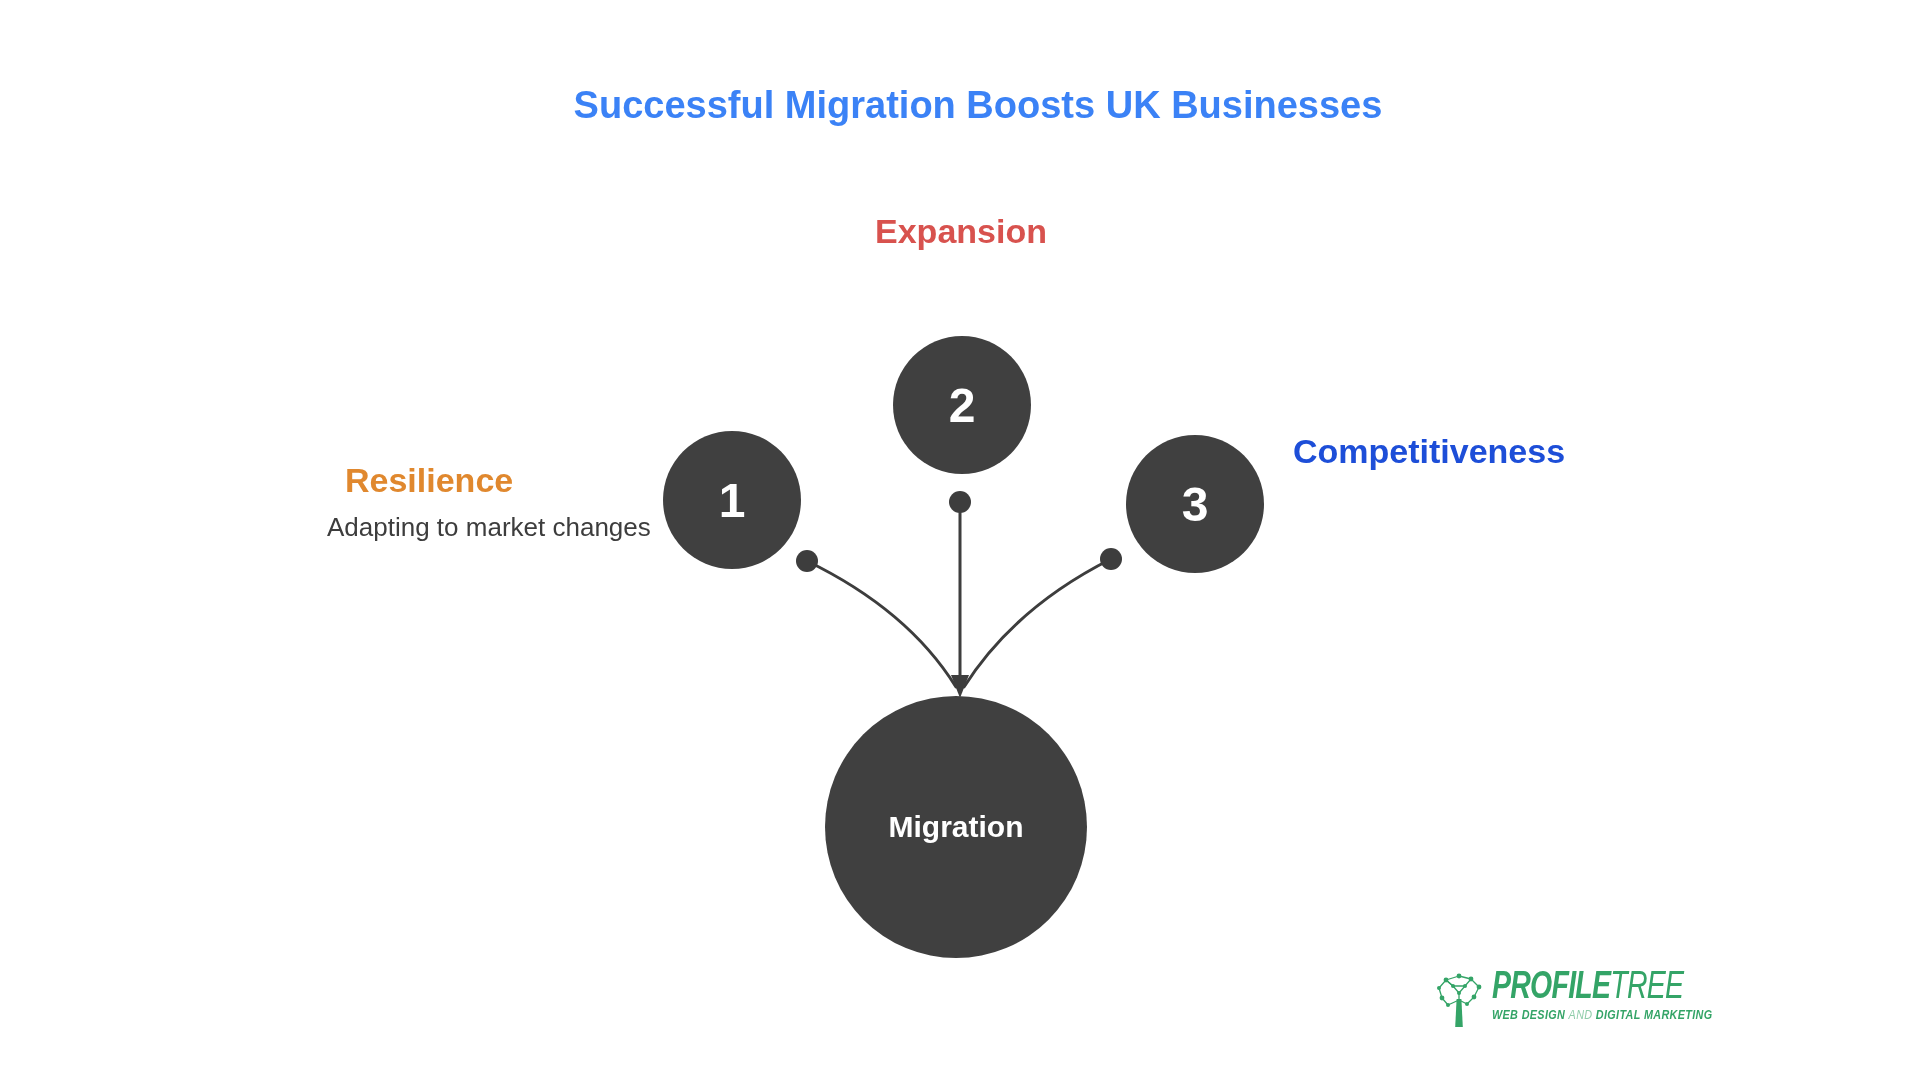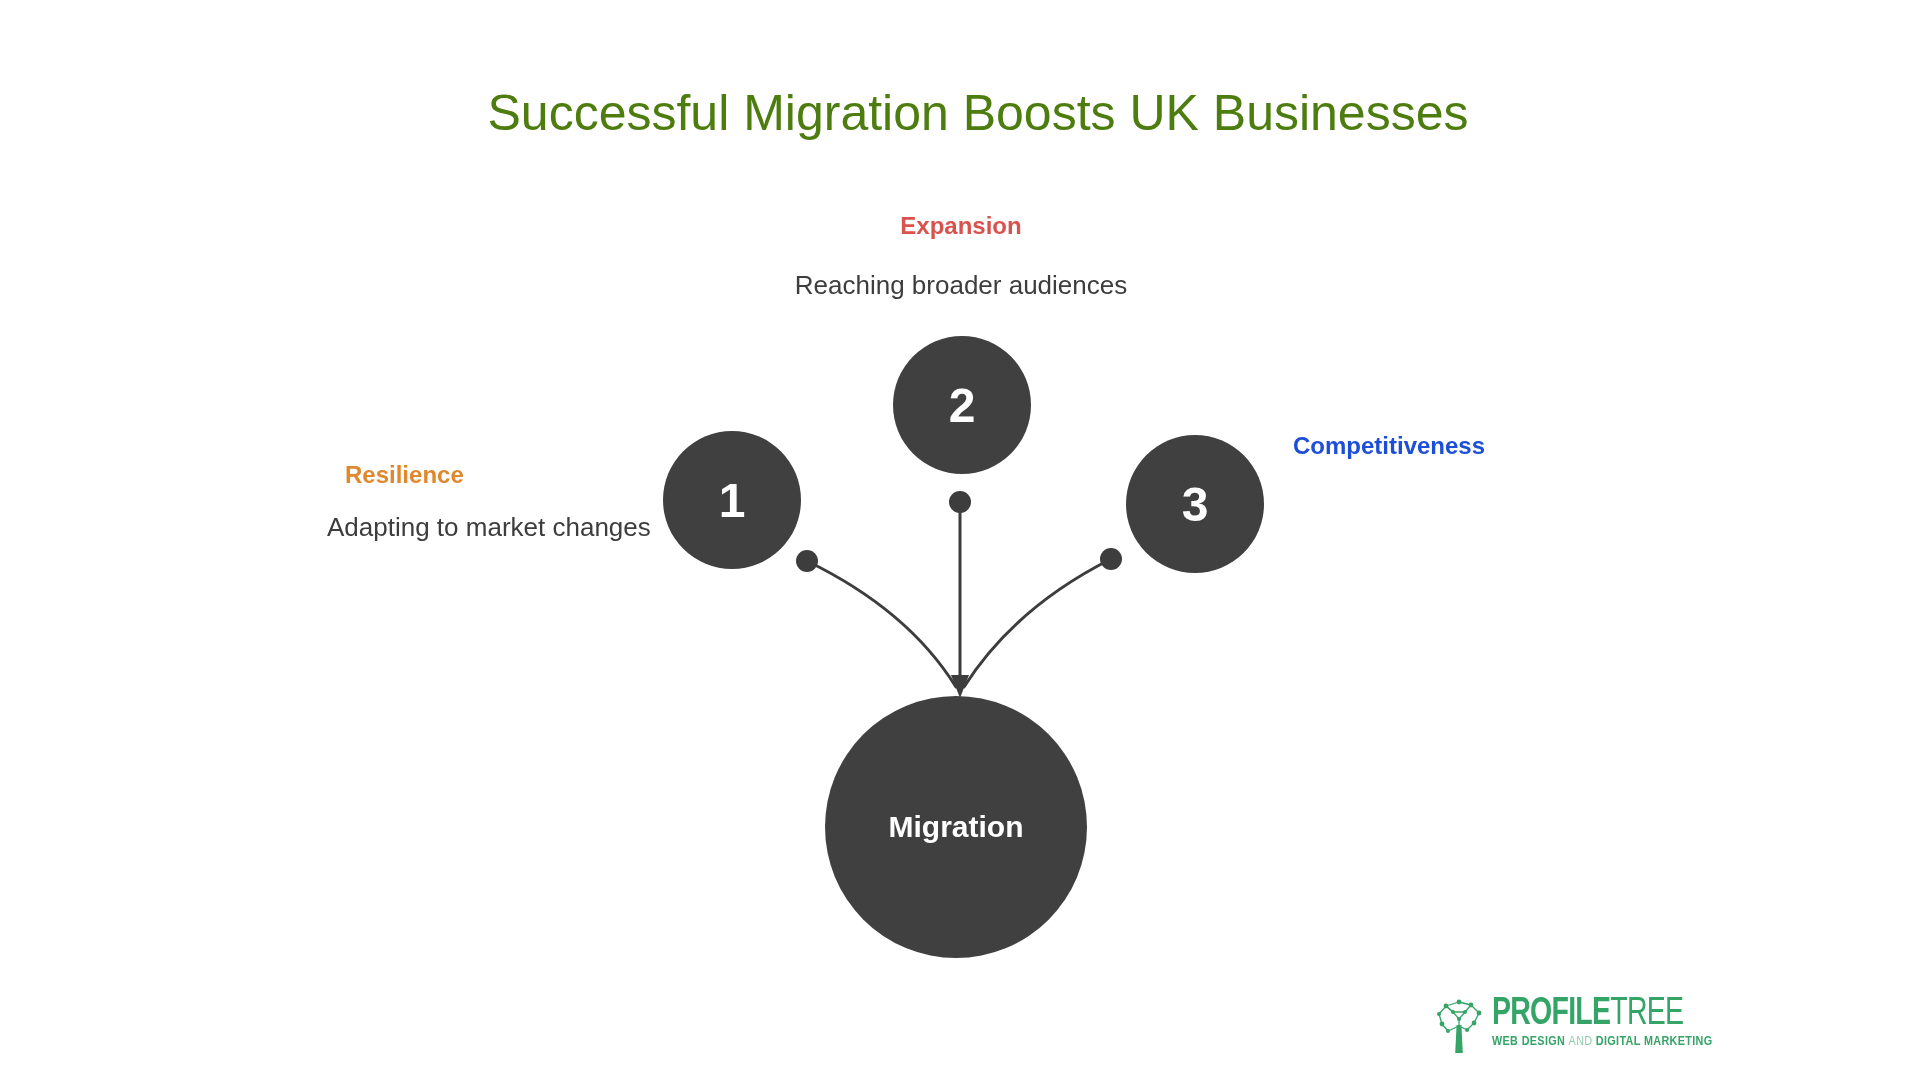--- a/index.html
+++ b/index.html
@@ -2,47 +2,47 @@
 <html><head>
 <meta charset="utf-8">
 <style>
   html,body{margin:0;padding:0;background:#ffffff;}
   .canvas{
     position:relative;width:1920px;height:1080px;background:#ffffff;
     font-family:"Liberation Sans",sans-serif;overflow:hidden;
   }
   .title{
     position:absolute;top:84px;left:978px;transform:translateX(-50%);
-    font-size:50px;font-weight:400;color:#4d7c0f;white-space:nowrap;
+    font-size:38px;font-weight:700;color:#3b82f6;white-space:nowrap;
   }
   .connectors{position:absolute;left:0;top:0;}
   .link{fill:none;stroke:#3d3d3d;stroke-width:3;stroke-linecap:round;}
   .arrowhead,.dot{fill:#3d3d3d;stroke:none;}
   .step{
     position:absolute;width:138px;height:138px;border-radius:50%;
     background:#404040;display:flex;align-items:center;justify-content:center;
   }
   .step1{left:663px;top:431px;}
   .step2{left:893px;top:336px;}
   .step3{left:1126px;top:435px;}
   .step-number{color:#ffffff;font-size:48px;font-weight:700;}
   .center-circle{
     position:absolute;left:825px;top:696px;width:262px;height:262px;border-radius:50%;
     background:#404040;display:flex;align-items:center;justify-content:center;
   }
   .center-label{color:#ffffff;font-size:30px;font-weight:700;}
-  .heading{position:absolute;font-size:24px;font-weight:700;white-space:nowrap;}
+  .heading{position:absolute;font-size:34px;font-weight:700;white-space:nowrap;}
   .desc{position:absolute;font-size:26px;color:#3d3d3d;}
   .resilience-heading{left:345px;top:461px;color:#e0882e;}
   .resilience-desc{left:327px;top:512px;white-space:nowrap;}
   .expansion-heading{left:961px;top:212px;transform:translateX(-50%);color:#d8524e;}
   .expansion-desc{left:961px;top:270px;transform:translateX(-50%);white-space:nowrap;}
   .competitiveness-heading{left:1293px;top:432px;color:#1d4ed8;}
   .competitiveness-desc{left:1295px;top:489px;width:345px;line-height:30px;}
-  .logo{position:absolute;left:1434px;top:992px;display:flex;align-items:flex-start;}
+  .logo{position:absolute;left:1434px;top:966px;display:flex;align-items:flex-start;font-style:italic;}
   .tree{width:50px;height:58px;margin-top:4px;flex:0 0 auto;}
   .logo-text{margin-left:8px;}
   .brand{
     font-size:38px;line-height:38px;letter-spacing:-1px;color:#34a467;
     transform:scaleX(0.75);transform-origin:left top;white-space:nowrap;
   }
   .brand-bold{font-weight:700;}
   .brand-light{font-weight:400;}
   .tagline{
     font-size:12px;font-weight:700;letter-spacing:0.4px;color:#34a467;margin-top:4px;
@@ -78,21 +78,20 @@
   </div>
 
   <div class="center-circle">
     <span class="center-label">Migration</span>
   </div>
 
   <div class="heading resilience-heading">Resilience</div>
   <div class="desc resilience-desc">Adapting to market changes</div>
 
   <div class="heading expansion-heading">Expansion</div>
-  <div class="desc expansion-desc">Reaching broader audiences</div>
 
   <div class="heading competitiveness-heading">Competitiveness</div>
 
   <div class="logo">
     <svg class="tree" viewBox="0 0 50 56" aria-hidden="true">
       <g stroke="#34a467" stroke-width="1.3" fill="none">
         <path d="M25 5 L12 9 M25 5 L37 8 M12 9 L5 17 M12 9 L19 15 M37 8 L31 15 M37 8 L45 16"></path>
         <path d="M5 17 L8 27 M19 15 L25 22 M31 15 L25 22 M45 16 L40 26 M8 27 L14 34 M40 26 L33 33"></path>
         <path d="M25 22 L25 29 M14 34 L25 29 M33 33 L25 29 M19 15 L12 9 M31 15 L19 15"></path>
       </g>

